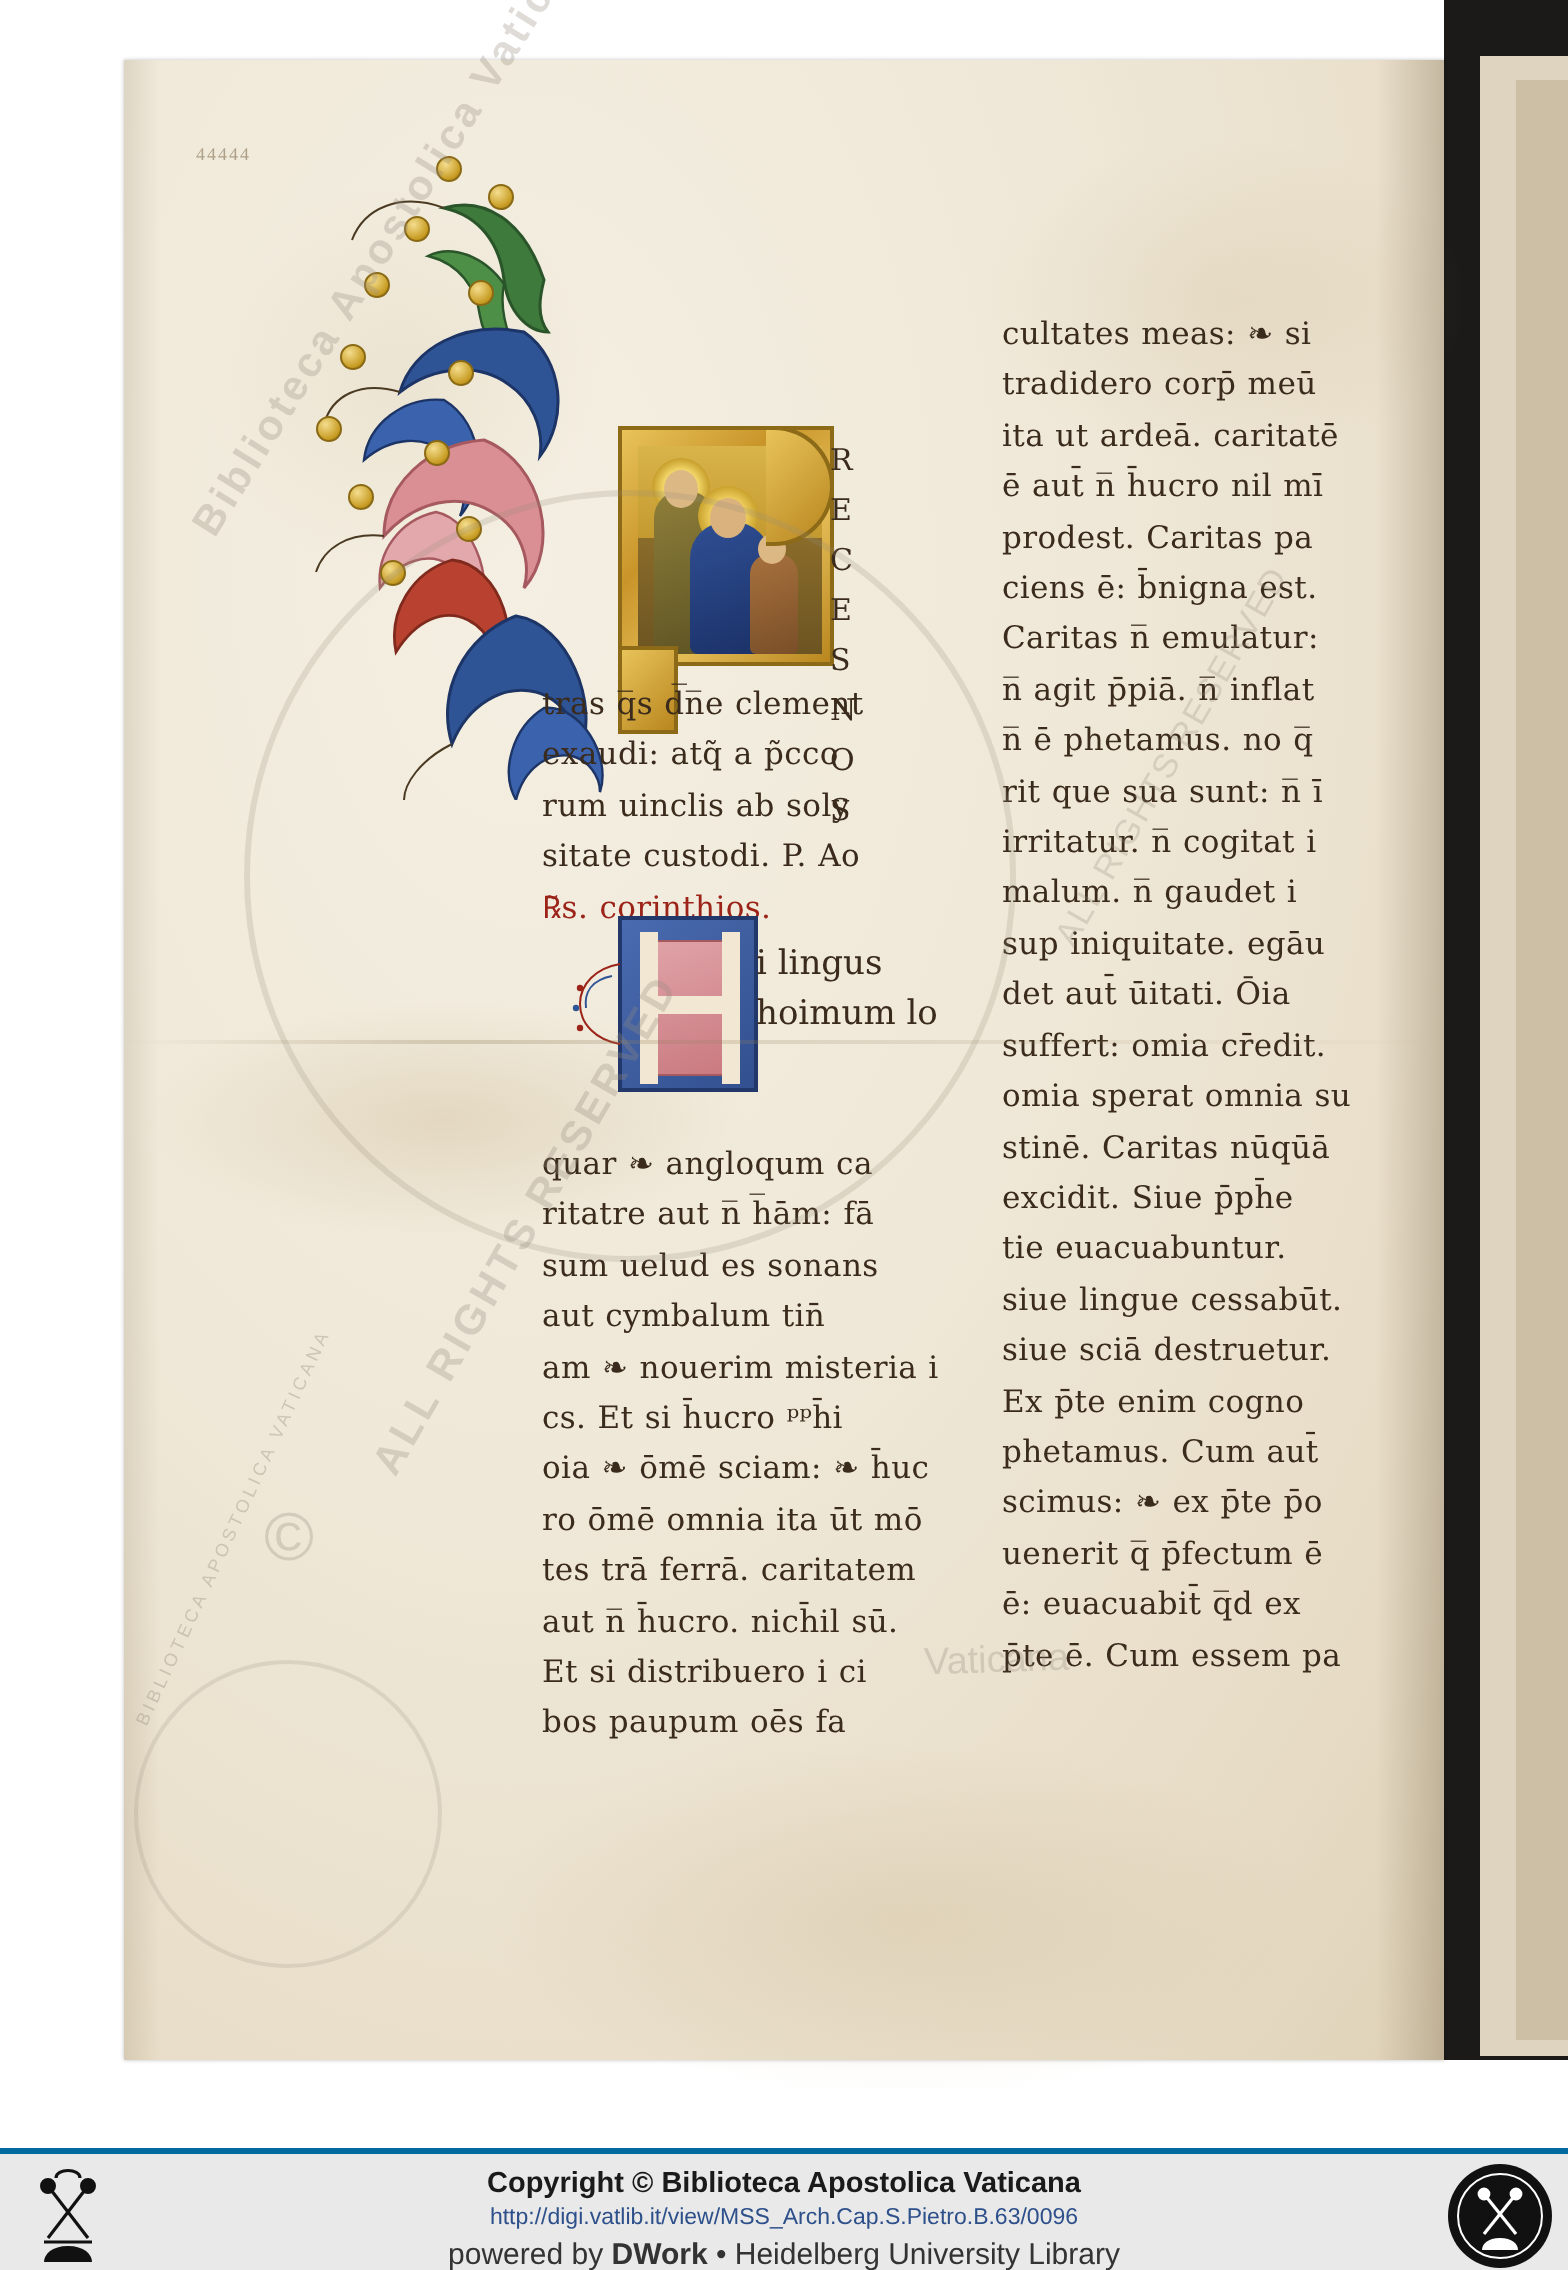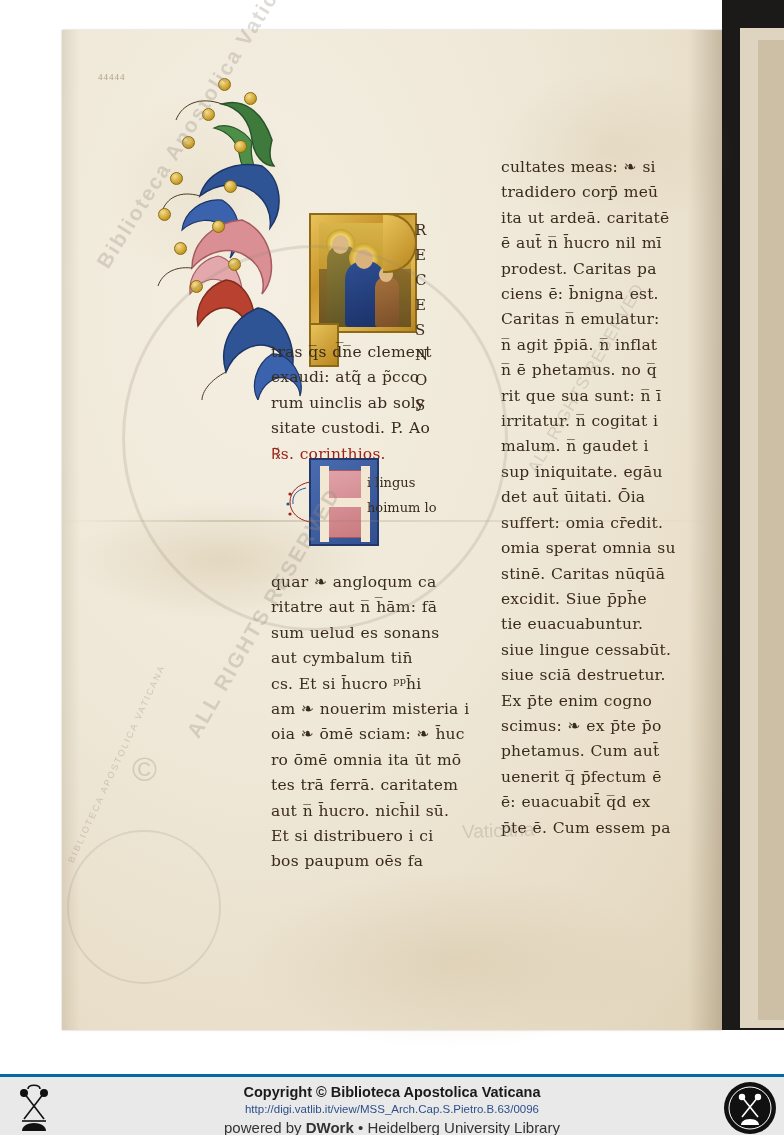--- a/index.html
+++ b/index.html
@@ -125,23 +125,23 @@
     color: #3a2b1c;
   }
   .wrap-right-of-P .ln { display: block; white-space: nowrap; }
 
   
   .col-left-body { position: absolute; left: 209px; top: 310px; width: 200px; }
 
   
   .wrap-right-of-S {
     position: absolute;
-    left: 305px; top: 440px; width: 95px;
+    left: 316px; top: 440px; width: 95px;
     font-family: "DejaVu Serif", serif;
-    font-size: 13px;
+    font-size: 17px;
     line-height: 25.4px;
     color: #3a2b1c;
   }
   .wrap-right-of-S .ln { display: block; white-space: nowrap; }
   .col-left-body2 { position: absolute; left: 209px; top: 540px; width: 200px; }
 
   
   .initial-P {
     position: absolute;
     left: 247px; top: 183px;
@@ -465,22 +465,22 @@
     <div class="wrap-right-of-S">
       <span class="ln">i lingus</span>
       <span class="ln">hoimum lo</span>
     </div>
 
     <div class="col col-left-body2">
       <span class="ln">quar ❧ angloqum ca</span>
       <span class="ln">ritatre aut n̅ h̅ām: fā</span>
       <span class="ln">sum uelud es sonans</span>
       <span class="ln">aut cymbalum tin̄</span>
+      <span class="ln">am ❧ nouerim misteria i</span>
       <span class="ln">cs. Et si h̄ucro ᵖᵖh̄i</span>
-      <span class="ln">am ❧ nouerim misteria i</span>
       <span class="ln">oia ❧ ōmē sciam: ❧ h̄uc</span>
       <span class="ln">ro ōmē omnia ita ūt mō</span>
       <span class="ln">tes trā ferrā. caritatem</span>
       <span class="ln">aut n̅ h̄ucro. nich̄il sū.</span>
       <span class="ln">Et si distribuero i ci</span>
       <span class="ln">bos paupum oēs fa</span>
     </div>
 
     <div class="col col-right">
       <span class="ln">cultates meas: ❧ si</span>
@@ -498,22 +498,22 @@
       <span class="ln">sup iniquitate. egāu</span>
       <span class="ln">det aut̄ ūitati. Ōia</span>
       <span class="ln">suffert: omia cr̄edit.</span>
       <span class="ln">omia sperat omnia su</span>
       <span class="ln">stinē. Caritas nūqūā</span>
       <span class="ln">excidit. Siue p̄ph̄e</span>
       <span class="ln">tie euacuabuntur.</span>
       <span class="ln">siue lingue cessabūt.</span>
       <span class="ln">siue sciā destruetur.</span>
       <span class="ln">Ex p̄te enim cogno</span>
+      <span class="ln">phetamus. Cum aut̄</span>
       <span class="ln">scimus: ❧ ex p̄te p̄o</span>
-      <span class="ln">phetamus. Cum aut̄</span>
       <span class="ln">uenerit q̅ p̄fectum ē</span>
       <span class="ln">ē: euacuabit̄ q̅d ex</span>
       <span class="ln">p̄te ē. Cum essem pa</span>
     </div>
 
     <div class="wm-circle"></div>
     <div class="wm wm-arc1">Biblioteca Apostolica Vaticana</div>
     <div class="wm wm-arc2">ALL RIGHTS RESERVED</div>
     <div class="wm-copyright">©</div>
     <div class="wm-vat-right">ALL RIGHTS RESERVED</div>

